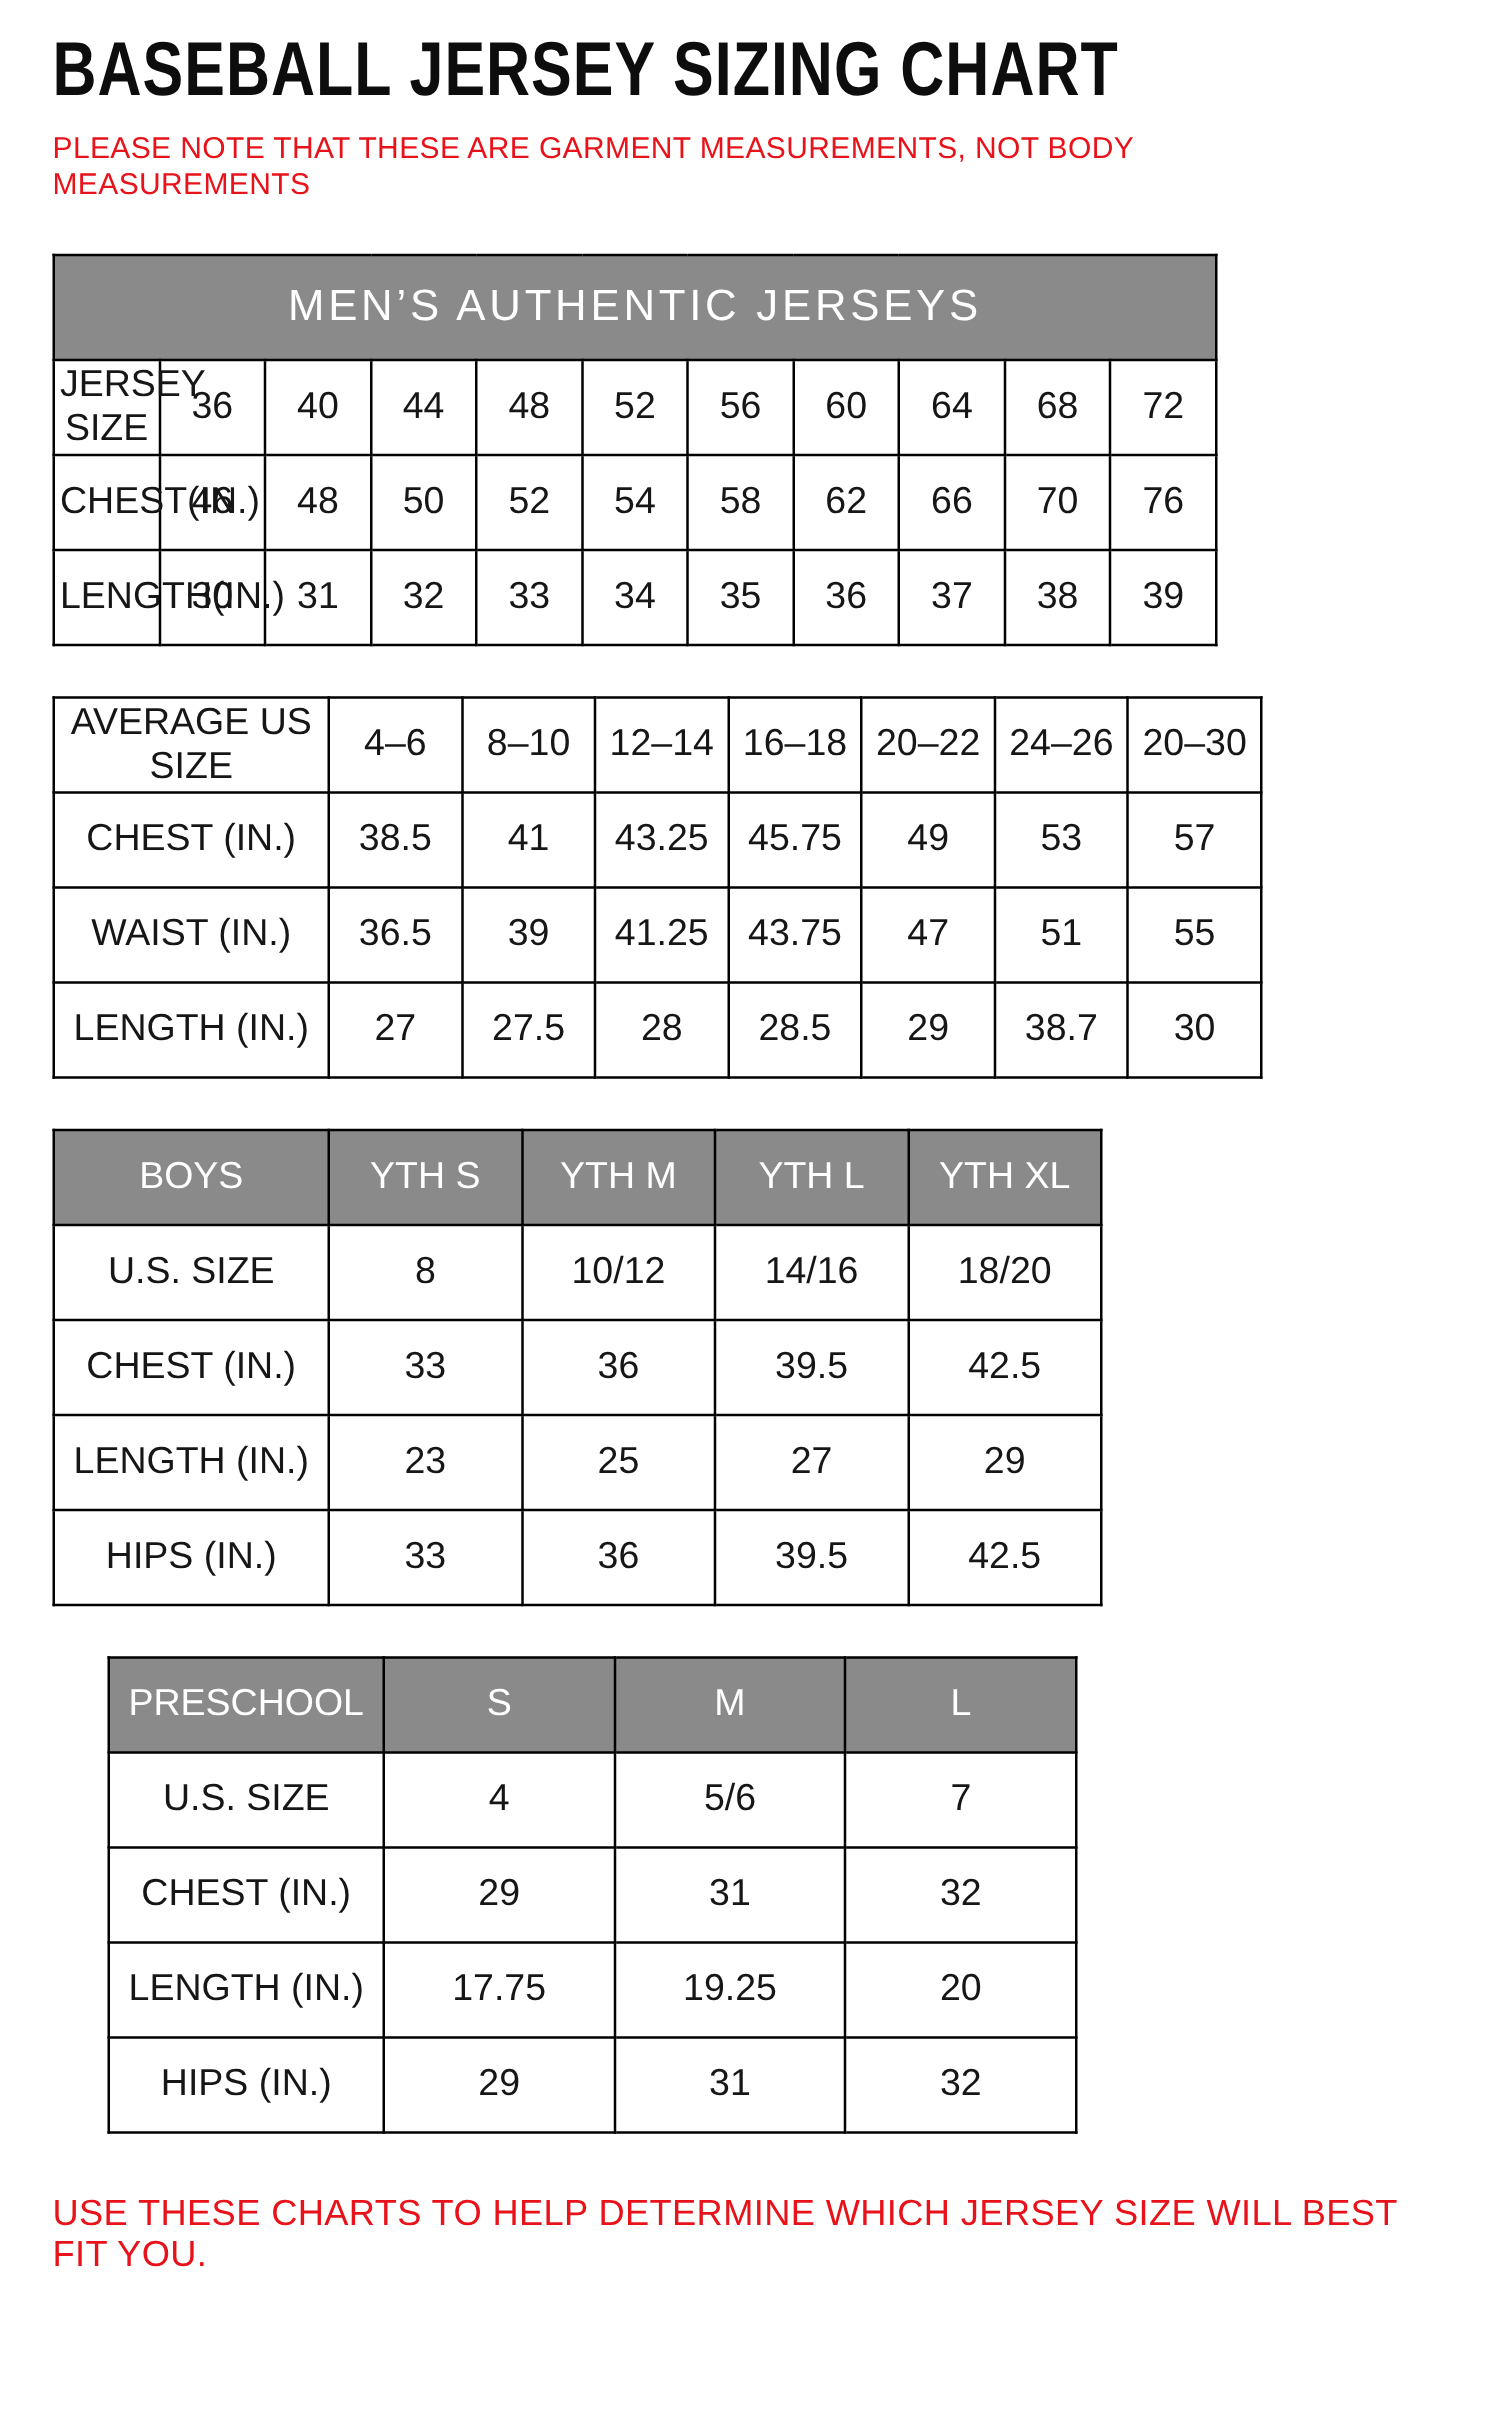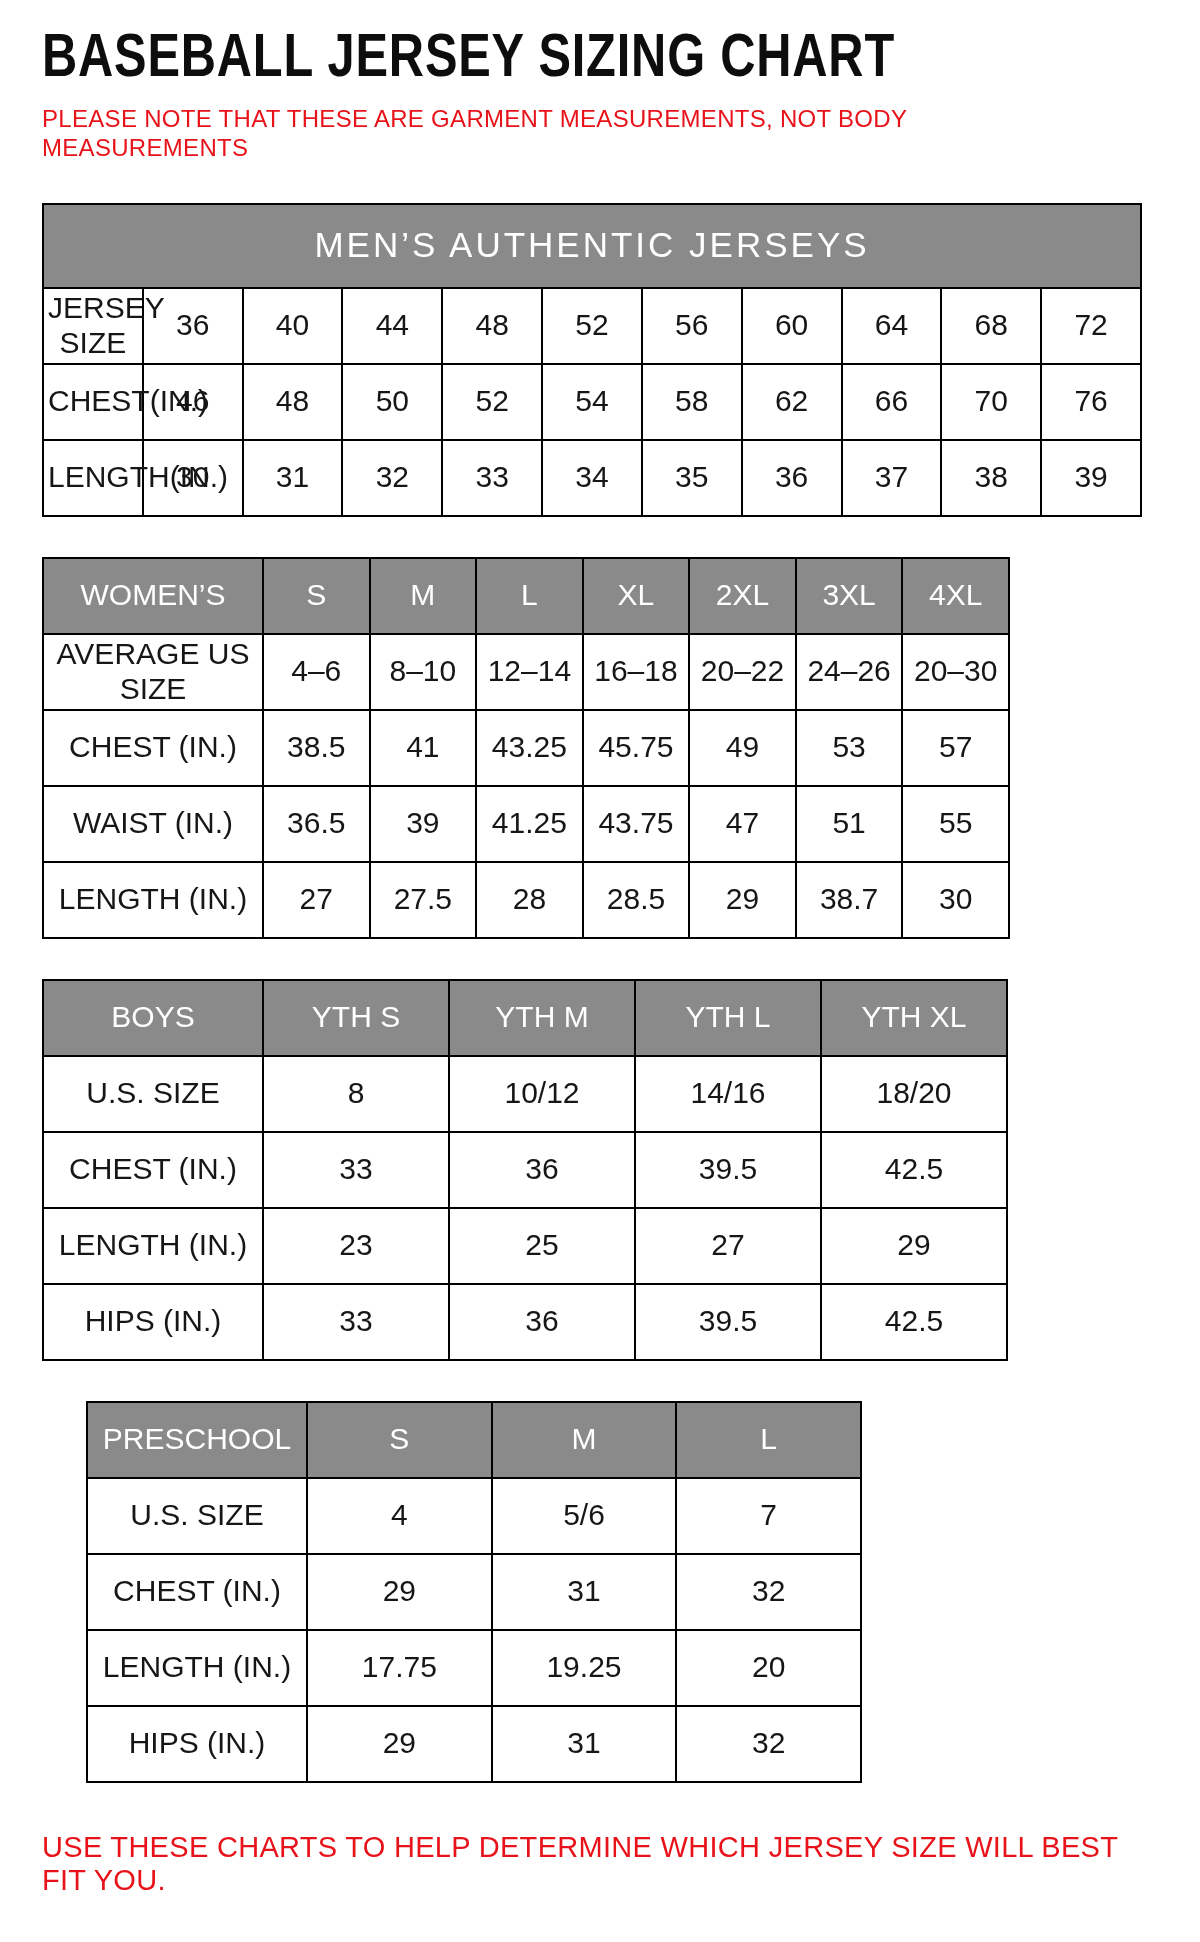--- a/index.html
+++ b/index.html
@@ -48,23 +48,23 @@
     color:#ffffff;
     font-size:35px;
     letter-spacing:3px;
     height:84px;
   }
   tr.gray-row td {
     background:var(--header-gray);
     color:#ffffff;
   }
 
-  .tbl-mens      { width:1100px; }
+  .tbl-mens      { width:932px; }
   .tbl-womens    { width:968px; }
-  .tbl-boys      { width:966px; }
+  .tbl-boys      { width:840px; }
   .tbl-preschool { width:776px;margin-left:44px; }
   .tbl-mens td.label,
   .tbl-womens td.label,
   .tbl-boys td.label,
   .tbl-preschool td.label { width:220px; }
 
   .footer {
     margin-top:48px;
     color:var(--accent-red);
     font-size:29px;
@@ -125,30 +125,20 @@
           <td>36</td>
           <td>37</td>
           <td>38</td>
           <td>39</td>
         </tr>
       </tbody>
     </table>
 
   <table class="tbl-womens">
       <tbody>
-        <tr class="gray-row">
-          <td class="label">WOMEN’S</td>
-          <td>S</td>
-          <td>M</td>
-          <td>L</td>
-          <td>XL</td>
-          <td>2XL</td>
-          <td>3XL</td>
-          <td>4XL</td>
-        </tr>
         <tr>
           <td class="label">AVERAGE US SIZE</td>
           <td>4–6</td>
           <td>8–10</td>
           <td>12–14</td>
           <td>16–18</td>
           <td>20–22</td>
           <td>24–26</td>
           <td>20–30</td>
         </tr>

